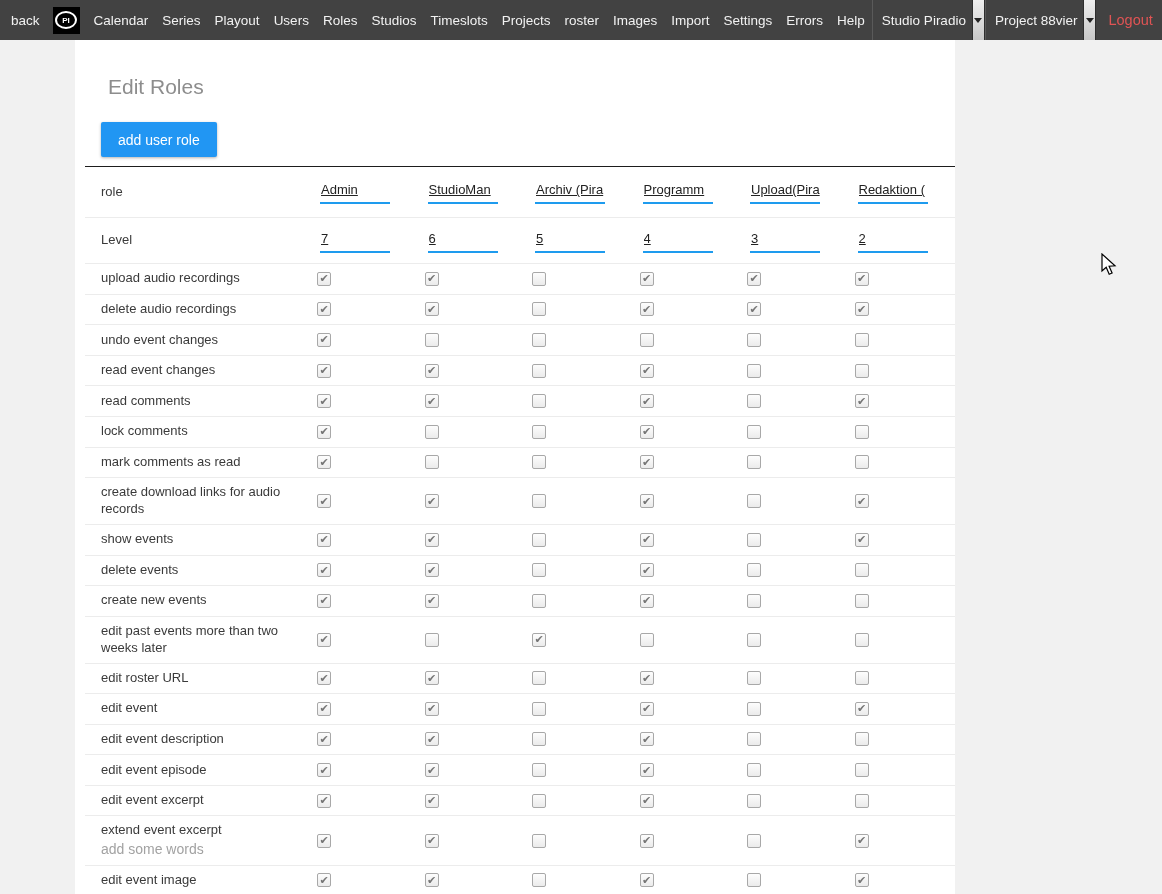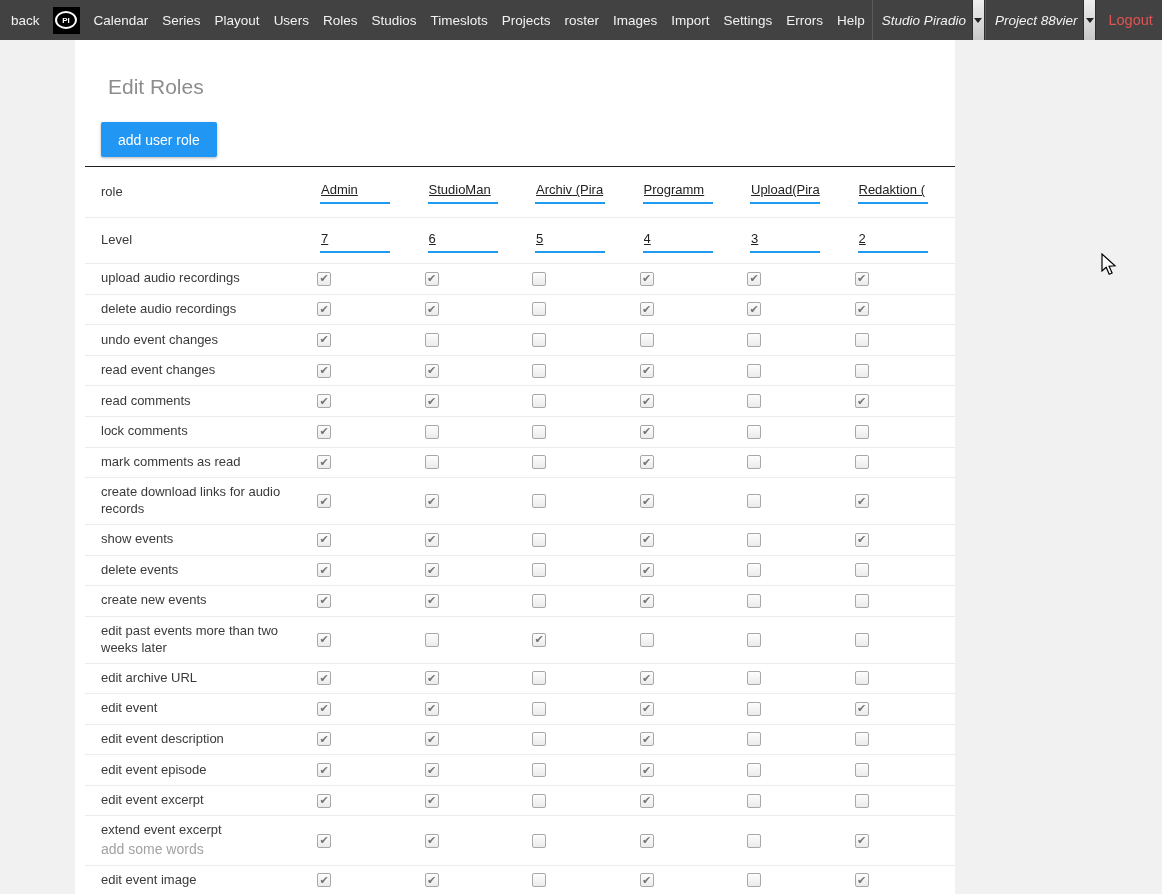--- a/index.html
+++ b/index.html
@@ -30,21 +30,21 @@
   .logo-circle {
     width:22px; height:18px; border:2px solid #fff; border-radius:50%;
     color:#fff; font-size:8px; font-weight:bold; letter-spacing:0;
     display:flex; align-items:center; justify-content:center;
   }
   .select-group {
     display:flex; align-items:stretch; cursor:pointer;
     border-left:1px solid #5a5a5a;
   }
   .select-group.first { margin-left:auto; }
-  .select-label { display:flex; align-items:center; padding:0 6px 0 9px;font-style:italic; }
+  .select-label { display:flex; align-items:center; padding:0 6px 0 9px; }
   .select-arrow-strip {
     width:13px; background:linear-gradient(#efefef,#c8c8c8);
     display:flex; align-items:center; justify-content:center;
     border-left:1px solid #2e2e2e; border-right:1px solid #2e2e2e;
   }
   .select-arrow-strip .arr {
     width:0; height:0; border-left:4px solid transparent;
     border-right:4px solid transparent; border-top:5px solid #222;
   }
   .nav-logout { color:var(--logout-red,#e05454); font-size:14.5px; padding:0 8px 0 12px; }
@@ -442,21 +442,21 @@
           <div class="cb" data-checked="false"></div>
         </div>
         <div>
           <div class="cb" data-checked="false"></div>
         </div>
         <div>
           <div class="cb" data-checked="false"></div>
         </div>
       </div>
       <div class="trow perm-row">
-        <div class="tlabel">edit archive URL</div>
+        <div class="tlabel">edit roster URL</div>
         <div>
           <div class="cb" data-checked="true"></div>
         </div>
         <div>
           <div class="cb" data-checked="true"></div>
         </div>
         <div>
           <div class="cb" data-checked="false"></div>
         </div>
         <div>

